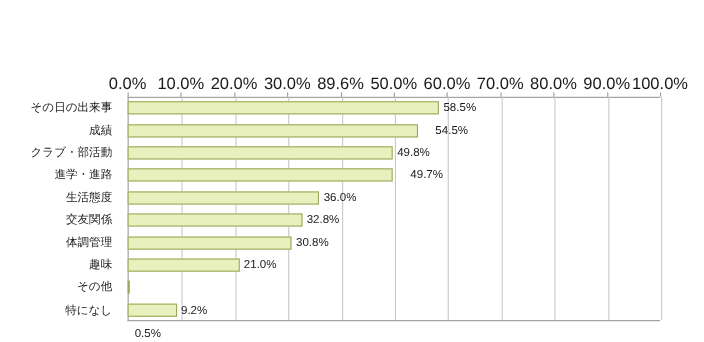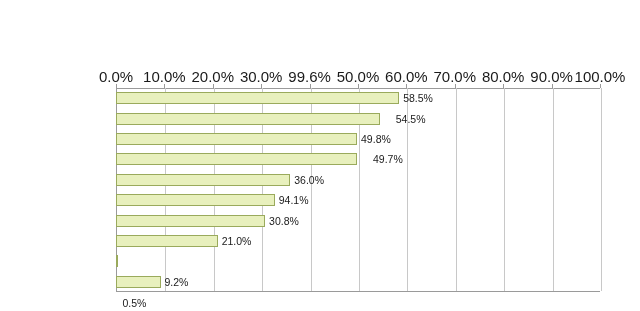--- a/index.html
+++ b/index.html
@@ -115,20 +115,32 @@
     letter-spacing: 0px;
   }
 </style>
 </head>
 <body>
 
 <div id="chart-root">
 
   <div class="axis-top-line"></div>
 
+  <div class="ylabels">
+      <div class="ytick-label" style="top: 4.2px; right: 8px;">その日の出来事</div>
+      <div class="ytick-label" style="top: 24.6px; right: 8px;">成績</div>
+      <div class="ytick-label" style="top: 45px; right: 8px;">クラブ・部活動</div>
+      <div class="ytick-label" style="top: 65.4px; right: 8px;">進学・進路</div>
+      <div class="ytick-label" style="top: 85.8px; right: 8px;">生活態度</div>
+      <div class="ytick-label" style="top: 106.2px; right: 8px;">交友関係</div>
+      <div class="ytick-label" style="top: 126.6px; right: 8px;">体調管理</div>
+      <div class="ytick-label" style="top: 147px; right: 8px;">趣味</div>
+      <div class="ytick-label" style="top: 167.4px; right: 8px;">その他</div>
+      <div class="ytick-label" style="top: 187.8px; right: 8px;">特になし</div>
+    </div>
 
   <div class="plot-area">
       <div class="gridline" style="left: 48.4px;"></div>
       <div class="gridline" style="left: 96.8px;"></div>
       <div class="gridline" style="left: 145.2px;"></div>
       <div class="gridline" style="left: 193.6px;"></div>
       <div class="gridline" style="left: 242px;"></div>
       <div class="gridline" style="left: 290.4px;"></div>
       <div class="gridline" style="left: 338.8px;"></div>
       <div class="gridline" style="left: 387.2px;"></div>
@@ -138,21 +150,21 @@
 
 
 <div class="xtick-label" style="left: 116px;">0.0%</div>
     <div class="tick-mark" style="left: 116px; top: 84px;"></div>
     <div class="xtick-label" style="left: 164.4px;">10.0%</div>
     <div class="tick-mark" style="left: 164.4px; top: 84px;"></div>
     <div class="xtick-label" style="left: 212.8px;">20.0%</div>
     <div class="tick-mark" style="left: 212.8px; top: 84px;"></div>
     <div class="xtick-label" style="left: 261.2px;">30.0%</div>
     <div class="tick-mark" style="left: 261.2px; top: 84px;"></div>
-    <div class="xtick-label" style="left: 309.6px;">99.6%</div>
+    <div class="xtick-label" style="left: 309.6px;">89.6%</div>
     <div class="tick-mark" style="left: 309.6px; top: 84px;"></div>
     <div class="xtick-label" style="left: 358px;">50.0%</div>
     <div class="tick-mark" style="left: 358px; top: 84px;"></div>
     <div class="xtick-label" style="left: 406.4px;">60.0%</div>
     <div class="tick-mark" style="left: 406.4px; top: 84px;"></div>
     <div class="xtick-label" style="left: 454.8px;">70.0%</div>
     <div class="tick-mark" style="left: 454.8px; top: 84px;"></div>
     <div class="xtick-label" style="left: 503.2px;">80.0%</div>
     <div class="tick-mark" style="left: 503.2px; top: 84px;"></div>
     <div class="xtick-label" style="left: 551.6px;">90.0%</div>
@@ -163,21 +175,21 @@
     <div class="bar-value" style="left: 403.14px; top: 92.2px;">58.5%</div>
     <div class="bar" style="left: 116px; top: 112.6px; width: 263.78px; background: rgb(232, 240, 189); border-color: rgb(154, 170, 92);"></div>
     <div class="bar-value" style="left: 383.78px; top: 112.6px; padding-left: 12px;">54.5%</div>
     <div class="bar" style="left: 116px; top: 133px; width: 241.032px; background: rgb(232, 240, 189); border-color: rgb(154, 170, 92);"></div>
     <div class="bar-value" style="left: 361.032px; top: 133px;">49.8%</div>
     <div class="bar" style="left: 116px; top: 153.4px; width: 240.548px; background: rgb(232, 240, 189); border-color: rgb(154, 170, 92);"></div>
     <div class="bar-value" style="left: 373px; top: 153.4px;">49.7%</div>
     <div class="bar" style="left: 116px; top: 173.8px; width: 174.24px; background: rgb(232, 240, 189); border-color: rgb(154, 170, 92);"></div>
     <div class="bar-value" style="left: 294.24px; top: 173.8px;">36.0%</div>
     <div class="bar" style="left: 116px; top: 194.2px; width: 158.752px; background: rgb(232, 240, 189); border-color: rgb(154, 170, 92);"></div>
-    <div class="bar-value" style="left: 278.752px; top: 194.2px;">94.1%</div>
+    <div class="bar-value" style="left: 278.752px; top: 194.2px;">32.8%</div>
     <div class="bar" style="left: 116px; top: 214.6px; width: 149.072px; background: rgb(232, 240, 189); border-color: rgb(154, 170, 92);"></div>
     <div class="bar-value" style="left: 269.072px; top: 214.6px;">30.8%</div>
     <div class="bar" style="left: 116px; top: 235px; width: 101.64px; background: rgb(232, 240, 189); border-color: rgb(154, 170, 92);"></div>
     <div class="bar-value" style="left: 221.64px; top: 235px;">21.0%</div>
     <div class="bar" style="left: 116px; top: 255.4px; width: 2.42px; background: rgb(232, 240, 189); border-color: rgb(154, 170, 92);"></div>
     <div class="bar-value" style="left: 122.42px; top: 255.4px; margin-top: 42px;">0.5%</div>
     <div class="bar" style="left: 116px; top: 275.8px; width: 44.528px; background: rgb(232, 240, 189); border-color: rgb(154, 170, 92);"></div>
     <div class="bar-value" style="left: 164.528px; top: 275.8px;">9.2%</div>
   </div>
 

